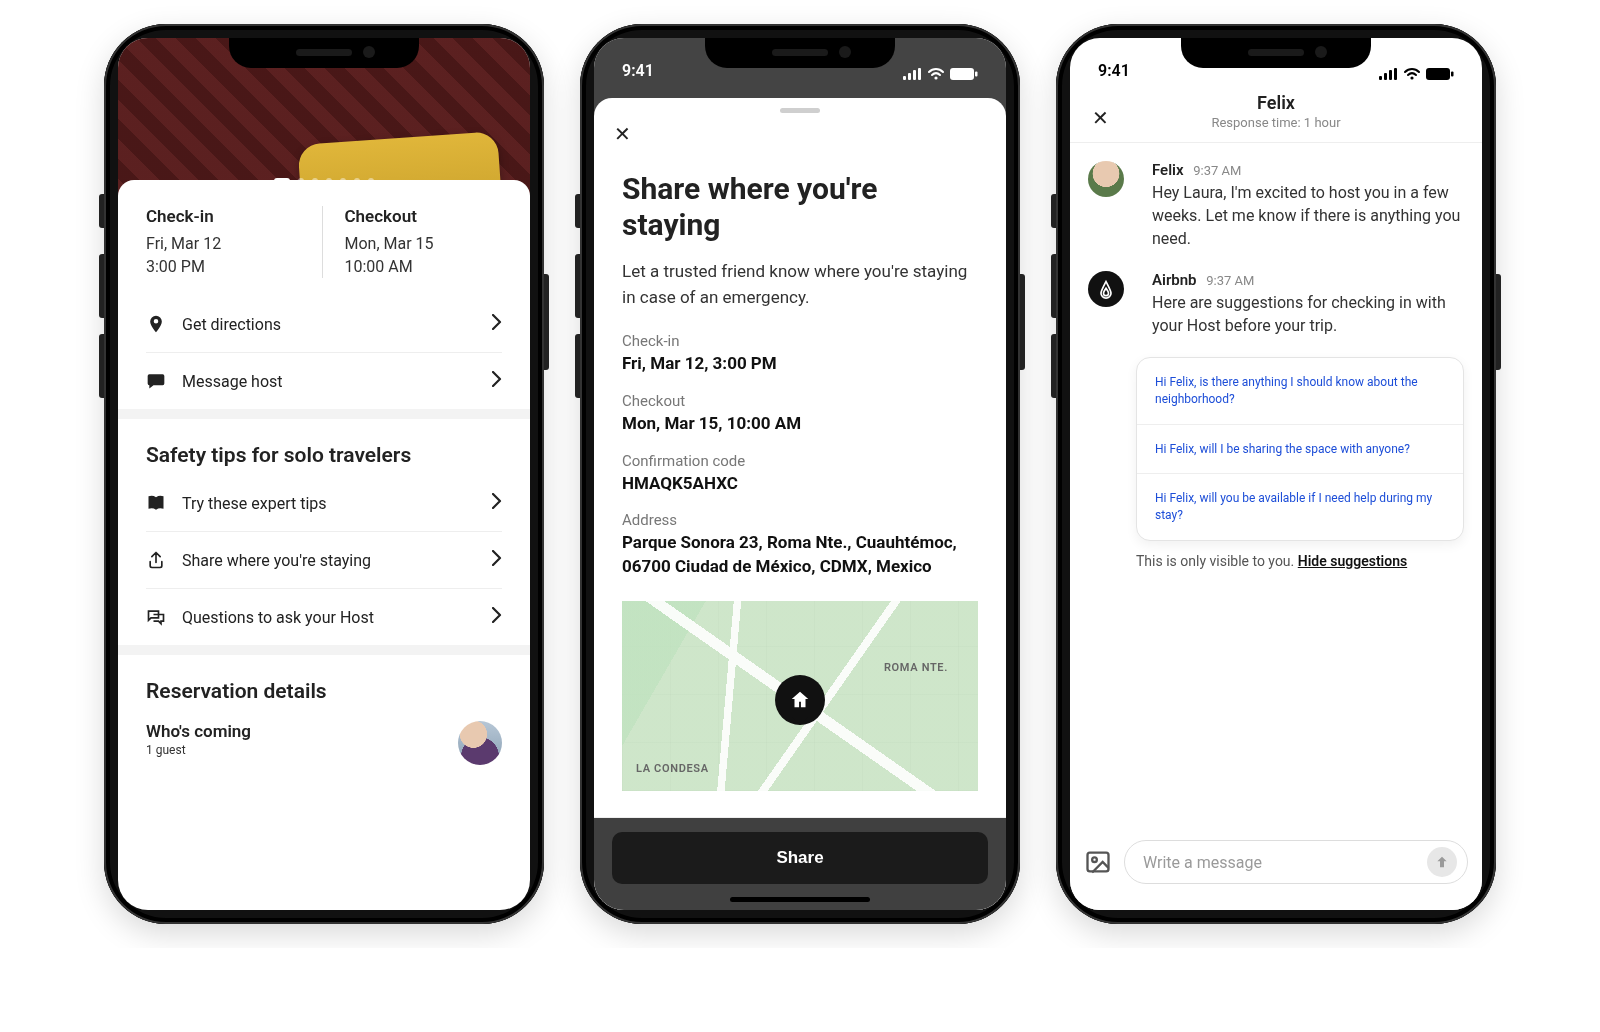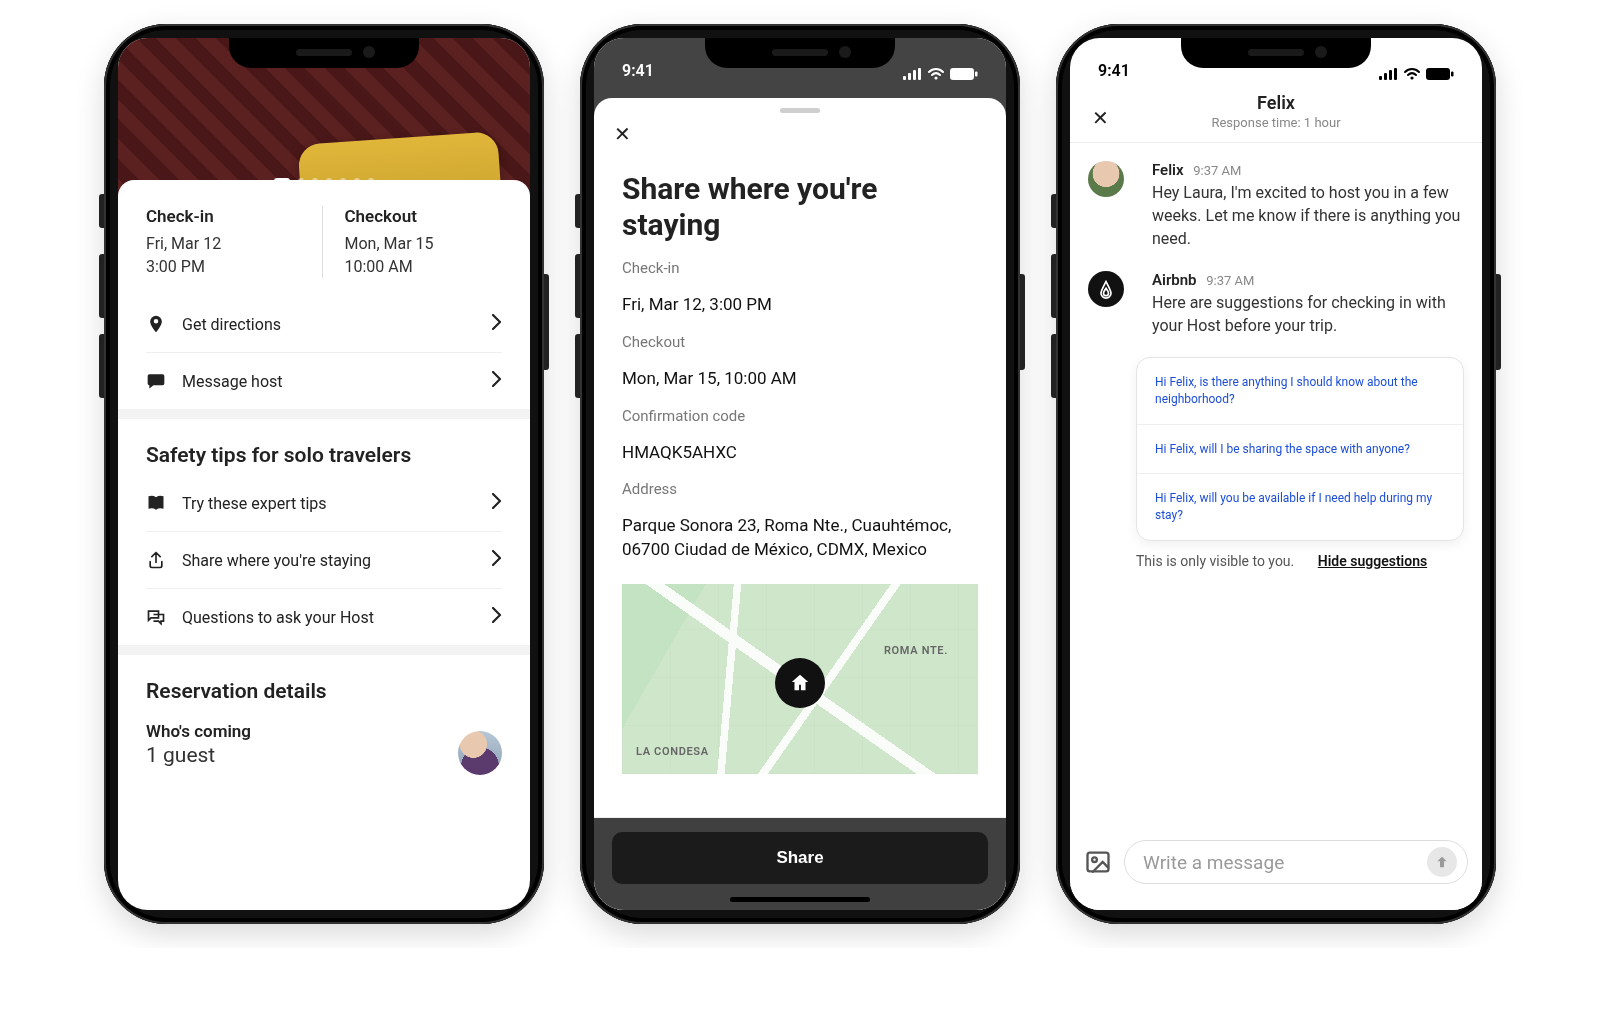--- a/index.html
+++ b/index.html
@@ -117,21 +117,21 @@
     font-size:16px;
   }
   .row:first-child { border-top:none;align-items:flex-end; }
   .row .chev { margin-left:auto; color:#222; }
   .row svg.icon { width:20px; height:20px; flex-shrink:0; }
 
   .section-gap { height:10px; background:#f3f3f3; }
   .section-title { font-size:21px; font-weight:600; padding:24px 28px 8px; }
 
   .res-sub { font-size:17px; font-weight:600; padding: 10px 28px 2px; }
-  .res-val { font-size:21px; color:#333; padding: 0 28px; }
+  .res-val { font-size:12px; color:#333; padding: 0 28px; }
   .avatar {
     position:absolute; right:28px; bottom:22px;
     width:44px; height:44px; border-radius:50%;
     background: radial-gradient(circle at 35% 30%, #e8c9b0 0 32%, transparent 33%),
                 radial-gradient(circle at 50% 80%, #5b3a6e 0 45%, transparent 46%),
                 linear-gradient(#b7c7d6,#8aa0b4);
   }
 
   
   .sheet-backdrop { position:absolute; inset:0; background:#444; }
@@ -142,21 +142,21 @@
     border-radius: 18px 18px 0 0;
     padding-bottom: 88px;
     overflow:hidden;
   }
   .grabber { width:40px; height:5px; background:#cfcfcf; border-radius:3px; margin:10px auto 4px; }
   .close-x { position:absolute; left:20px; top:26px; font-size:20px; line-height:1; cursor:pointer; }
   .sheet-inner { padding: 54px 28px 0; }
   .sheet h1 { font-size:30px; font-weight:700; line-height:1.2; margin-bottom:16px; }
   .sheet .lead { font-size:17px; color:#333; line-height:1.5; margin-bottom:22px; }
   .dl-label { font-size:15px; color:#777; margin-top:16px; }
-  .dl-val   { font-size:17px; font-weight:400; color:#111; margin-top:16px; line-height:1.4; }
+  .dl-val   { font-size:17px; font-weight:700; color:#111; margin-top:2px; line-height:1.4; }
 
   .map {
     margin-top:22px;
     height:190px;
     position:relative;
     background:
       linear-gradient(120deg, rgba(190,226,190,.7) 0 18%, transparent 18%),
       linear-gradient( 30deg, rgba(190,226,190,.7) 82% 100%, transparent 0),
       repeating-linear-gradient(  0deg, rgba(0,0,0,.05) 0 1px, transparent 1px 48px),
       repeating-linear-gradient( 90deg, rgba(0,0,0,.05) 0 1px, transparent 1px 48px),
@@ -232,35 +232,35 @@
     overflow:hidden;
   }
   .suggest-card .item {
     padding:16px 18px;
     font-size:12px; color:#1d4ed8;
     border-top:1px solid #eee;
     line-height:1.4;
   }
   .suggest-card .item:first-child { border-top:none; }
   .hint { font-size:14px; color:#555; margin-left:48px; }
-  .hint .link { font-weight:600; text-decoration:underline; color:#111;margin-left:20px; }
+  .hint .link { font-weight:600; text-decoration:underline; color:#111; }
 
   .compose {
     position:absolute; left:0; right:0; bottom:0;
     padding:12px 14px 26px;
     display:flex; align-items:center; gap:12px;
     background:#fff;
   }
   .compose .photo-icon { width:28px; height:28px; color:#555; }
   .compose .input {
     flex:1; height:44px;
     border:1px solid #ddd; border-radius:22px;
     display:flex; align-items:center;
     padding:0 10px 0 18px;
-    color:#9a9a9a; font-size:19px;
+    color:#9a9a9a; font-size:16px;
     justify-content:space-between;
   }
   .compose .send {
     width:30px; height:30px; border-radius:50%;
     background:#e7e7e7; display:flex; align-items:center; justify-content:center;
   }
   .compose .send svg { width:16px; height:16px; fill:#9a9a9a; }
 
   .chev svg { width:10px; height:16px; }
 </style>
@@ -410,20 +410,21 @@
             <use href="#batt"></use>
           </svg>
       </span>
     </div>
 
     <div class="sheet">
       <div class="grabber"></div>
       <span class="close-x">✕</span>
       <div class="sheet-inner">
         <h1>Share where you're staying</h1>
+        <p class="lead">Let a trusted friend know where you're staying in case of an emergency.</p>
 
         <div class="dl-label">Check-in</div>
         <div class="dl-val">Fri, Mar 12, 3:00 PM</div>
 
         <div class="dl-label">Checkout</div>
         <div class="dl-val">Mon, Mar 15, 10:00 AM</div>
 
         <div class="dl-label">Confirmation code</div>
         <div class="dl-val">HMAQK5AHXC</div>
 

